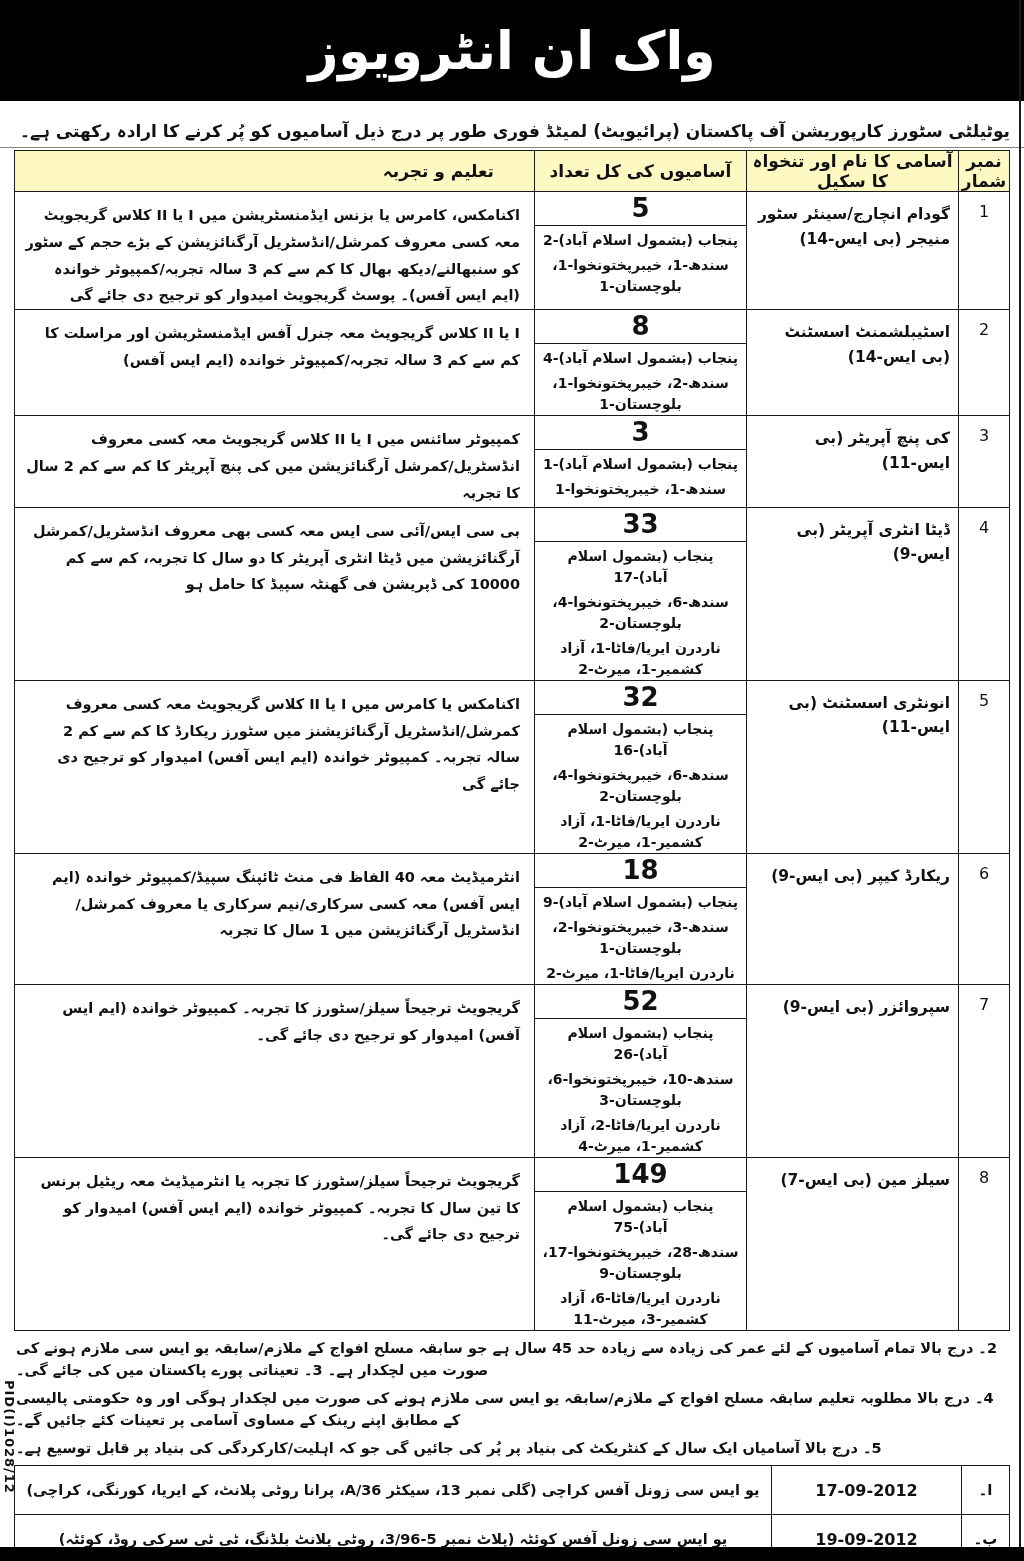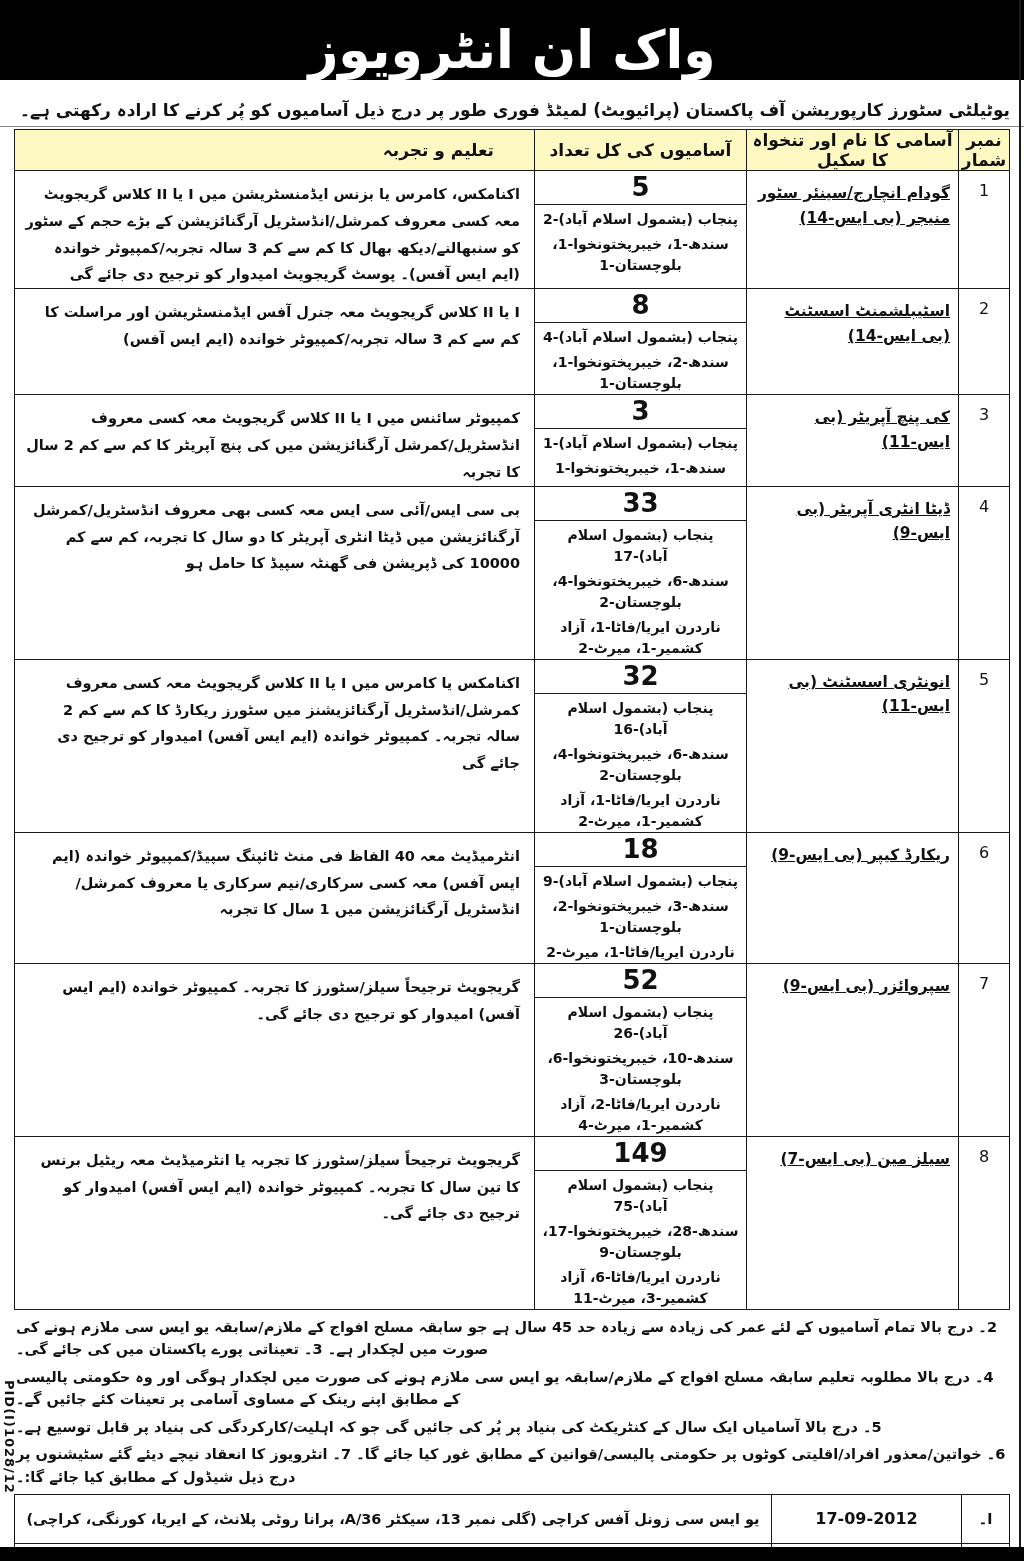--- a/index.html
+++ b/index.html
@@ -2,41 +2,41 @@
 <html lang="ur"><head>
 <meta charset="utf-8">
 <style>
   * { margin:0; padding:0; box-sizing:border-box; }
   body { width:1024px; height:1561px; background:#fff; overflow:hidden;
          font-family:"DejaVu Sans","Liberation Sans",sans-serif; color:#111; }
   .page { position:relative; width:1024px; height:1561px; background:#fff; }
   .edge-line { position:absolute; top:0; bottom:0; right:3px; width:2px; background:#1a1a1a; }
 
   
-  .banner { height:80px; background:#000; color:#fff; display:flex;
-            align-items:flex-end; justify-content:center; }
+  .banner { height:101px; background:#000; color:#fff; display:flex;
+            align-items:center; justify-content:center; }
   .banner-title { font-size:52px; font-weight:bold; letter-spacing:2px; direction:rtl; }
 
   
   .intro { direction:rtl; text-align:right; padding:20px 14px 6px;
            font-size:17px; font-weight:bold; border-bottom:1px solid #888; }
 
   
   table.jobs { border-collapse:collapse; margin:2px auto 0; width:996px;
                direction:rtl; table-layout:fixed; }
   table.jobs th, table.jobs td { border:1.5px solid #1a1a1a; vertical-align:top; }
   table.jobs th { background:#fef9c3; font-size:17px; font-weight:bold; height:40px;
                   vertical-align:middle; }
   th.h-serial, td.c-serial { width:51px; }
   th.h-post,  td.c-post  { width:212px; }
   th.h-count, td.c-count { width:212px; }
   th.h-edu { text-align:right; padding-right:40px; }
   td.c-serial { text-align:center; font-size:16px; padding-top:10px; }
   td.c-post { text-align:right; font-size:15.5px; font-weight:bold;
-              padding:10px 8px 0; line-height:1.6;text-decoration:underline; }
+              padding:10px 8px 0; line-height:1.6; }
   td.c-count { padding:0; }
   .total { font-size:26px; font-weight:bold; text-align:center;
            border-bottom:1.5px solid #1a1a1a; padding:1px 0 2px; }
   .bd { font-size:14px; font-weight:bold; text-align:center; padding:4px 4px 0;
         line-height:1.5; }
   td.c-edu { text-align:right; font-size:14.5px; font-weight:bold;
              padding:10px 14px 0 10px; line-height:1.85; }
 
   
   .notes { direction:rtl; margin:6px 16px 0; }
@@ -170,21 +170,20 @@
       </td>
       <td class="c-edu">گریجویٹ ترجیحاً سیلز/سٹورز کا تجربہ یا انٹرمیڈیٹ معہ ریٹیل برنس کا تین سال کا تجربہ۔ کمپیوٹر خواندہ (ایم ایس آفس) امیدوار کو ترجیح دی جائے گی۔</td>
     </tr>
   </tbody>
     </table>
 
   <div class="notes">
     <p>2۔ درج بالا تمام آسامیوں کے لئے عمر کی زیادہ سے زیادہ حد 45 سال ہے جو سابقہ مسلح افواج کے ملازم/سابقہ یو ایس سی ملازم ہونے کی صورت میں لچکدار ہے۔    3۔ تعیناتی پورے پاکستان میں کی جائے گی۔</p>
     <p>4۔ درج بالا مطلوبہ تعلیم سابقہ مسلح افواج کے ملازم/سابقہ یو ایس سی ملازم ہونے کی صورت میں لچکدار ہوگی اور وہ حکومتی پالیسی کے مطابق اپنے رینک کے مساوی آسامی پر تعینات کئے جائیں گے۔</p>
     <p>5۔ درج بالا آسامیاں ایک سال کے کنٹریکٹ کی بنیاد پر پُر کی جائیں گی جو کہ اہلیت/کارکردگی کی بنیاد پر قابل توسیع ہے۔</p>
-    <p>6۔ خواتین/معذور افراد/اقلیتی کوٹوں پر حکومتی پالیسی/قوانین کے مطابق غور کیا جائے گا۔    7۔ انٹرویوز کا انعقاد نیچے دیئے گئے سٹیشنوں پر درج ذیل شیڈول کے مطابق کیا جائے گا:۔</p>
   </div>
 
   <table class="schedule">
     <tbody>
         <tr>
       <td class="s-serial">ا۔</td>
       <td class="s-date ltr">17-09-2012</td>
       <td class="s-addr">یو ایس سی زونل آفس کراچی (گلی نمبر 13، سیکٹر 36/A، پرانا روٹی پلانٹ، کے ایریا، کورنگی، کراچی)</td>
     </tr>
     <tr>

